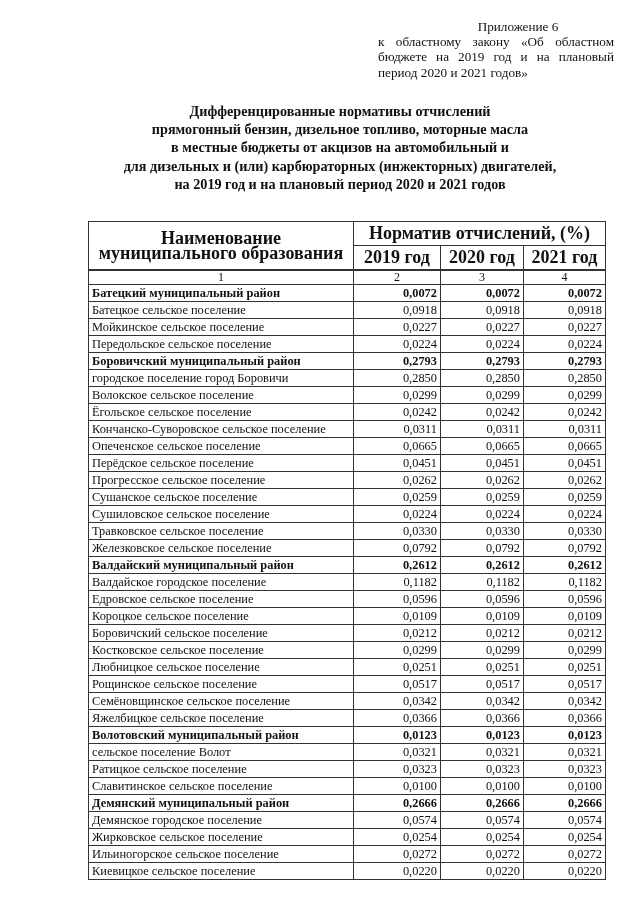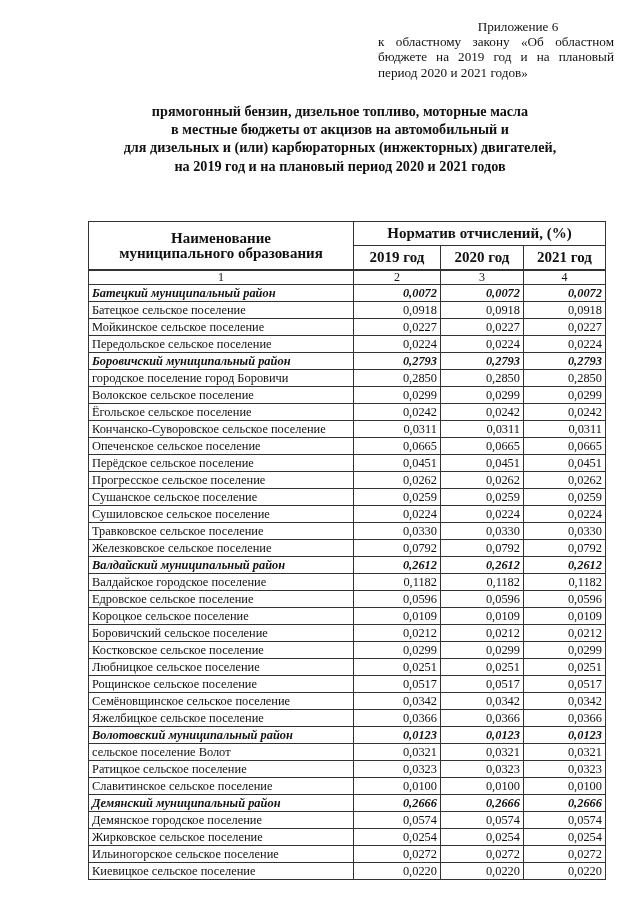--- a/index.html
+++ b/index.html
@@ -7,41 +7,42 @@
          font-family: "Liberation Serif", "DejaVu Serif", serif; color: #111; }
   .appendix { position: absolute; left: 378px; top: 3px; width: 236px; font-size: 13.2px; line-height: 15.2px; }
   .appendix .ttl { text-align: center; padding-left: 44px; margin-top: 16px; }
   .appendix .ln { text-align: justify; text-align-last: justify; white-space: nowrap; }
   .appendix .ln.last { text-align-last: left; }
   .title { position: absolute; left: 60px; top: 102px; width: 560px; text-align: center;
            font-weight: bold; font-size: 14.2px; line-height: 18.2px; }
   table.grid { position: absolute; left: 88px; top: 221px; border-collapse: collapse; table-layout: fixed;
                width: 517px; font-size: 12.4px; }
   table.grid td, table.grid th { border: 1px solid #333; padding: 0 3px; overflow: hidden; white-space: nowrap; }
-  table.grid th { font-weight: bold; font-size: 15px; }
+  table.grid th { font-weight: bold; font-size: 18px; }
   .h-name { height: 47px; text-align: center; line-height: 15px; }
   .h-norm { height: 23px; }
   .h-year { height: 23px; text-align: center; }
   .num-row td { height: 13px; line-height: 13px; text-align: center; font-size: 12px; }
   .dr td { height: 16px; line-height: 16px; }
   .dr td.v { text-align: right; }
-  .dr.bold td { font-weight: bold; font-style: italic; }
+  .dr.bold td { font-weight: bold; }
   .sep-top { border-top: 2px solid #333 !important; }
 </style>
 </head>
 <body>
 
 <div class="appendix">
   <div class="ttl">Приложение 6</div>
   <div class="ln">к областному закону «Об областном</div>
   <div class="ln">бюджете на 2019 год и на плановый</div>
   <div class="ln last">период 2020 и 2021 годов»</div>
 </div>
 
 <div class="title">
+  <div>Дифференцированные нормативы отчислений</div>
   <div>прямогонный бензин, дизельное топливо, моторные масла</div>
   <div>в местные бюджеты от акцизов на автомобильный и</div>
   <div>для дизельных и (или) карбюраторных (инжекторных) двигателей,</div>
   <div>на 2019 год и на плановый период 2020  и 2021 годов</div>
 </div>
 
 <table class="grid">
   <colgroup>
     <col style="width:265px">
     <col style="width:87px">

